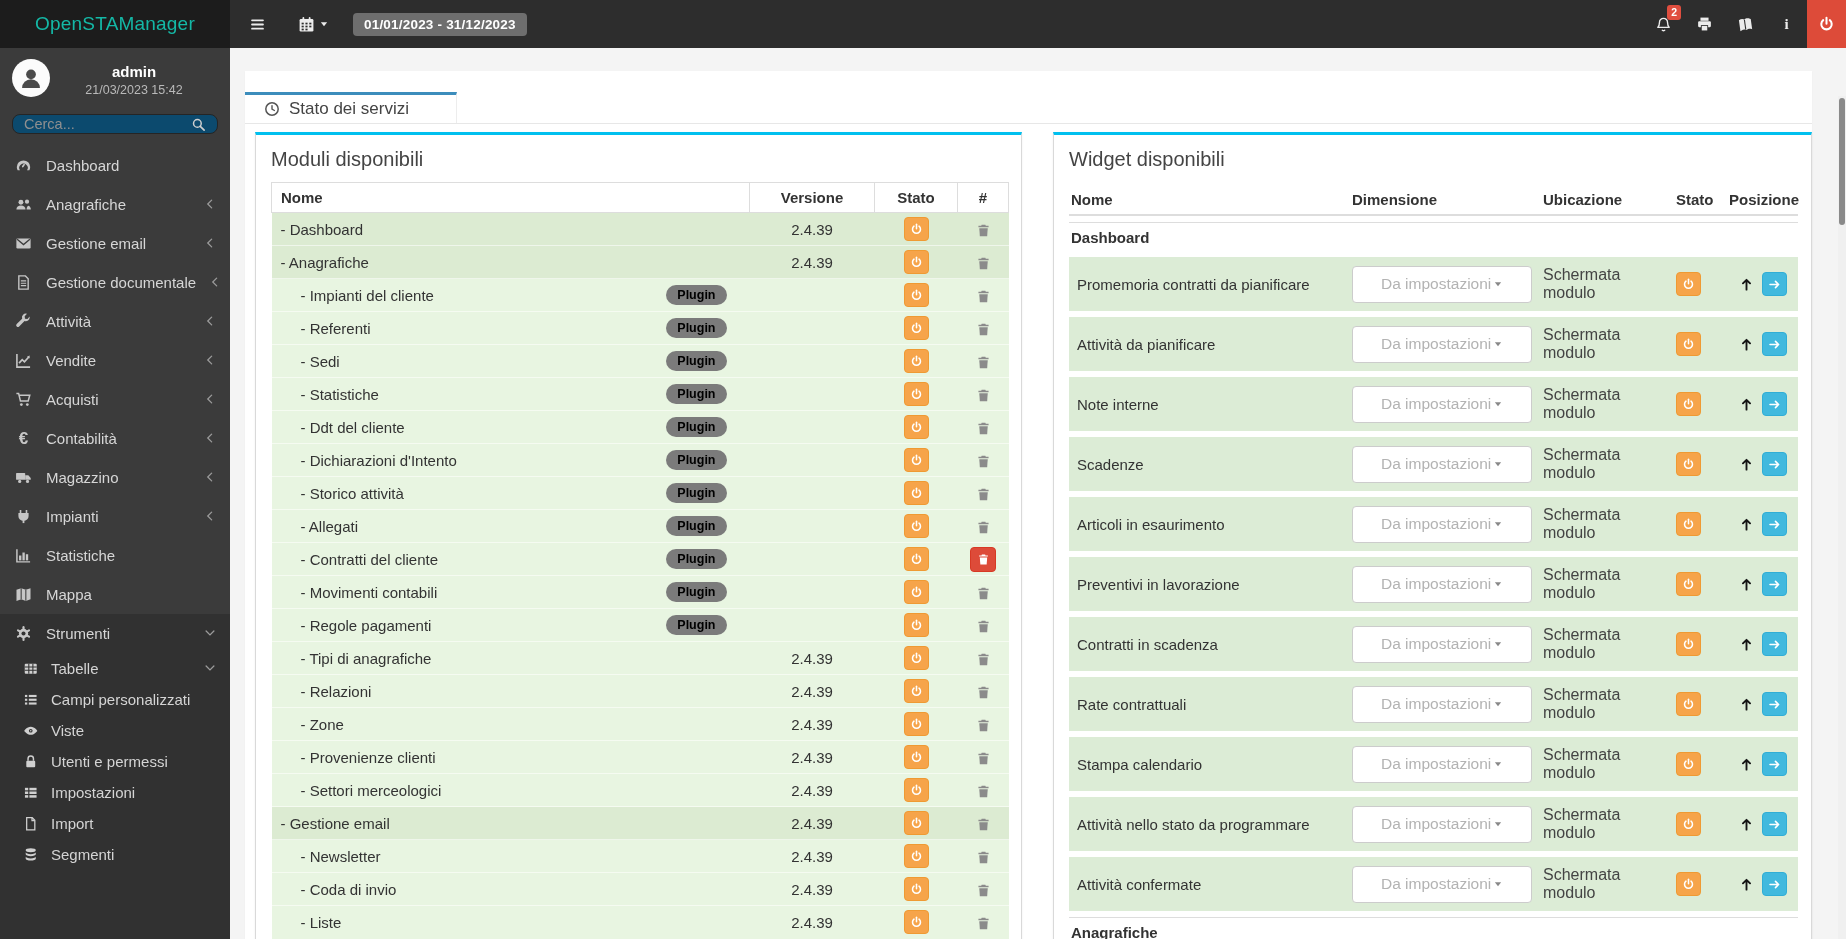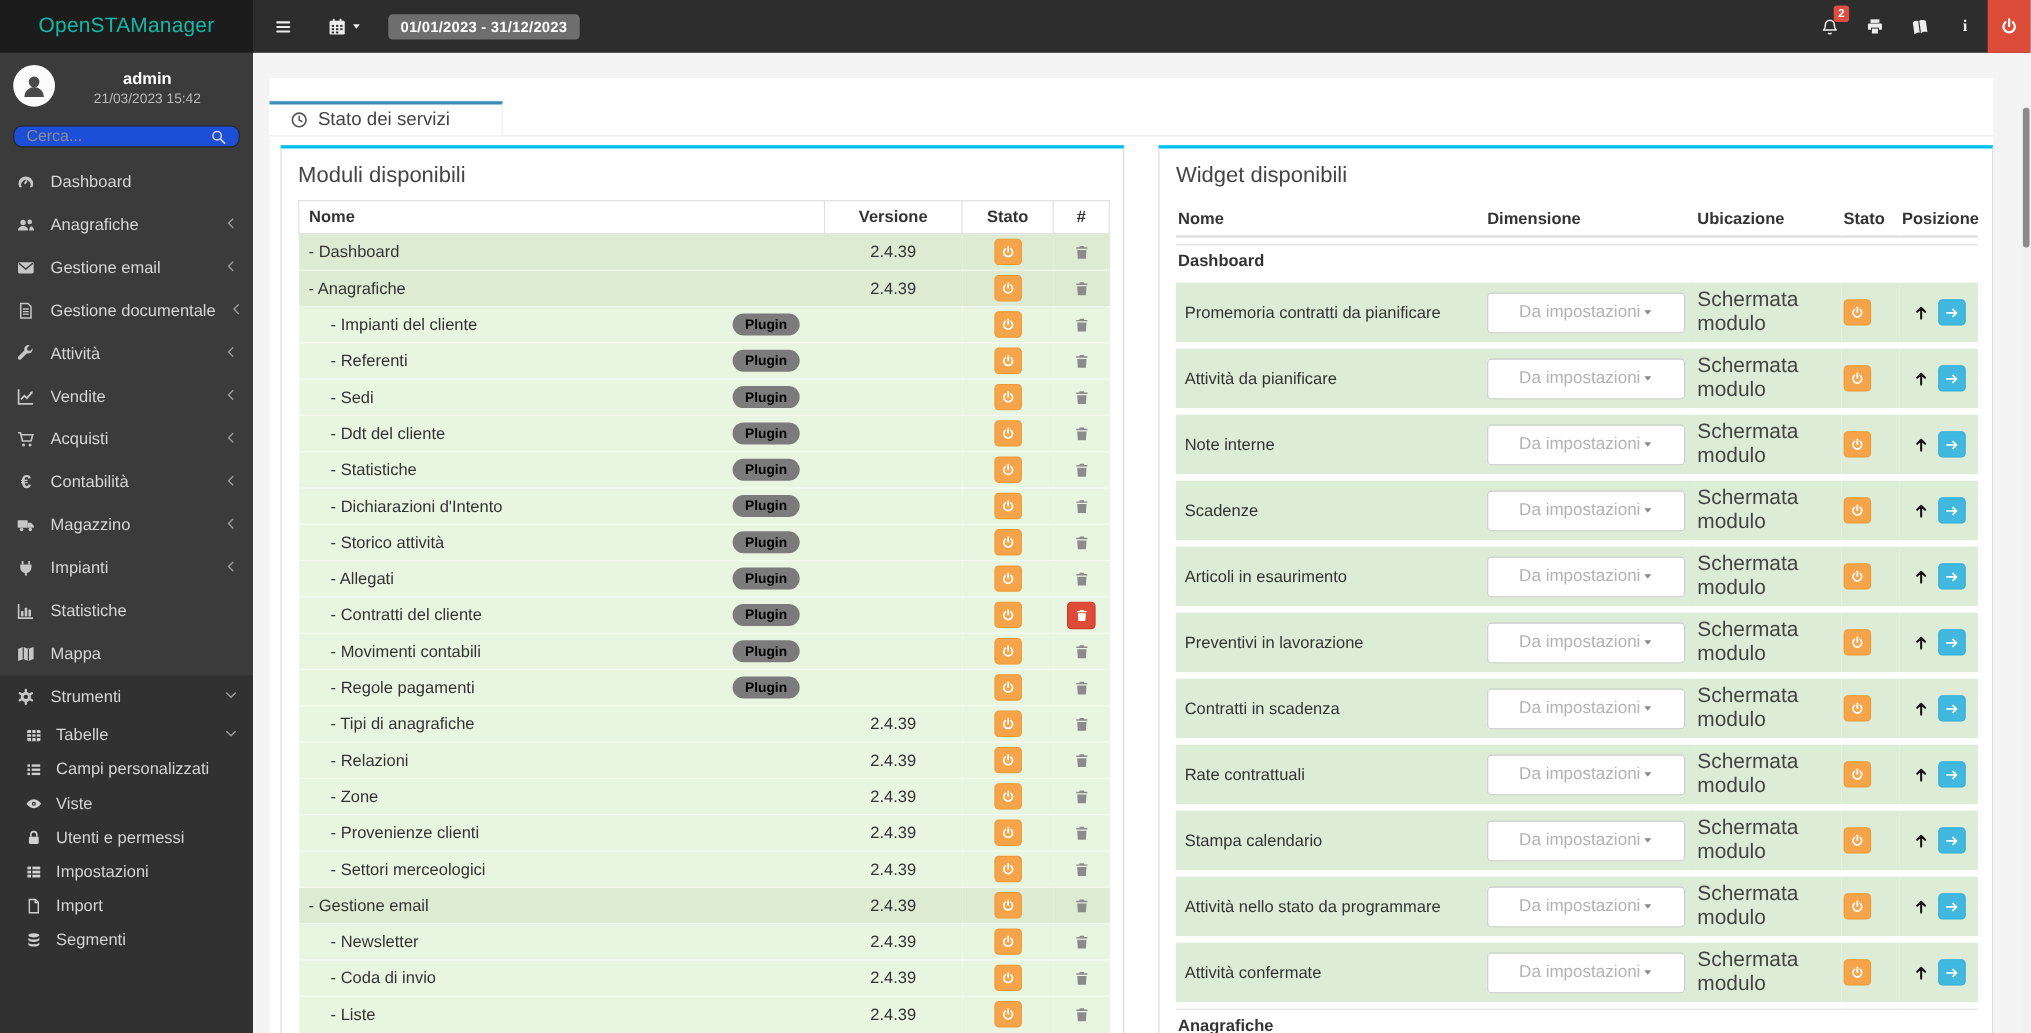--- a/index.html
+++ b/index.html
@@ -32,21 +32,21 @@
   .power-block{width:39px;background:var(--danger);color:#fff;display:flex;align-items:center;justify-content:center;cursor:pointer;}
 
   
   .sidebar{position:absolute;top:48px;left:0;width:230px;bottom:0;background:var(--sidebar);color:#d4d4d4;overflow:hidden;z-index:10;}
   .user-panel{display:flex;align-items:flex-end;padding:11px 12px 9px;}
   .avatar{width:38px;height:38px;border-radius:50%;background:#fbfbfb;color:#4a4a4a;display:flex;align-items:center;justify-content:center;flex:none;}
   .avatar svg{width:26px;height:26px;}
   .user-info{flex:1;text-align:center;}
   .user-name{color:#fff;font-weight:700;font-size:15px;}
   .user-date{color:#b9b9b9;font-size:12.5px;margin-top:3px;}
-  .search{margin:8px 12px 12px;background:#1d4ed8;border:1px solid #252525;border-radius:8px;height:20px;display:flex;align-items:center;padding:0 11px;}
+  .search{margin:8px 12px 12px;background:#0c4a6e;border:1px solid #252525;border-radius:8px;height:20px;display:flex;align-items:center;padding:0 11px;}
   .search input{flex:1;background:transparent;border:0;outline:none;color:#ccc;font-size:14.5px;font-family:"Liberation Sans",sans-serif;min-width:0;}
   .search input::placeholder{color:#8f8f8f;}
   .search .icon{color:#cfcfcf;}
   .search .icon svg{width:15px;height:15px;}
   .nav-item{display:flex;align-items:center;padding:11px 14px;gap:13px;font-size:15px;cursor:pointer;color:#d6d6d6;}
   .nav-item .nicon{width:19px;display:flex;justify-content:center;color:#c6c6c6;flex:none;}
   .nav-label{flex:1;white-space:nowrap;}
   .nav-chevron{color:#9c9c9c;}
   .nav-chevron svg{width:12px;height:12px;}
   .tools{background:#313131;padding-bottom:120px;}
@@ -89,21 +89,21 @@
   
   table.wid{width:729px;margin:0 15px;border-collapse:separate;border-spacing:0 6px;table-layout:fixed;}
   table.wid th{font-size:15px;color:#333;text-align:left;padding:3px 2px 6px;border-bottom:2px solid #ddd;}
   tr.wgroup td{font-weight:700;font-size:15px;color:#333;border-top:1px solid #ddd;padding:6px 2px 5px;background:#fff;}
   tr.wrow td{background:var(--row-widget);height:54px;padding:0 2px;}
   tr.wrow td.first{padding-left:8px;font-size:15px;color:#333;}
   .sel-box{width:180px;height:37px;background:#fff;border:1px solid #ccc;border-radius:4px;display:flex;align-items:center;justify-content:space-between;padding:0 28px;cursor:pointer;}
   .sel-box .sel-val{color:#b3b3b3;font-size:15.5px;white-space:nowrap;}
   .sel-box .icon{color:#888;}
   .sel-box .icon svg{width:10px;height:10px;}
-  .loc-txt{font-size:19px;color:#444;}
+  .loc-txt{font-size:16px;color:#444;}
   .pos-cell{display:flex;align-items:center;justify-content:center;gap:8px;}
   .up-arrow{color:#151515;display:inline-flex;cursor:pointer;}
   .up-arrow svg{width:15px;height:15px;}
   .go-btn{width:25px;height:24px;background:var(--info-btn);border:1px solid #30aed6;border-radius:4px;color:#fff;display:inline-flex;align-items:center;justify-content:center;cursor:pointer;}
   .go-btn svg{width:13px;height:13px;}
 
   
   .scrollbar{position:absolute;right:0;top:48px;bottom:0;width:8px;background:#f0f0f0;z-index:30;}
   .scroll-thumb{width:6px;margin:2px auto 0;height:127px;background:#8a8a8a;border-radius:3px;cursor:pointer;}
 </style>
@@ -629,42 +629,42 @@
                 <td class="c"><span class="trash-plain">
                     <svg viewBox="0 0 16 16" fill="currentColor">
                       <path d="M6 1.8h4l.4 1.2h3v1.4H2.6V3h3z"></path>
                       <path d="M3.5 5.6h9l-.6 8.6H4.1z"></path>
                     </svg>
                   </span></td>
               </tr>
               <tr class="mrow-child">
                 <td>
                   <div class="name-flex">
+                    <span class="nm">- Statistiche</span>
+                    <span class="plugin-badge">Plugin</span>
+                  </div>
+                </td>
+                <td class="c"></td>
+                <td class="c"><span class="pwr-btn">
+                    <svg viewBox="0 0 16 16" fill="currentColor">
+                      <path fill="none" stroke="currentColor" stroke-width="1.9" stroke-linecap="round" d="M8 1.6v5.6"></path>
+                      <path fill="none" stroke="currentColor" stroke-width="1.9" stroke-linecap="round" d="M4.9 3.9a4.9 4.9 0 1 0 6.2 0"></path>
+                    </svg>
+                  </span></td>
+                <td class="c"><span class="trash-plain">
+                    <svg viewBox="0 0 16 16" fill="currentColor">
+                      <path d="M6 1.8h4l.4 1.2h3v1.4H2.6V3h3z"></path>
+                      <path d="M3.5 5.6h9l-.6 8.6H4.1z"></path>
+                    </svg>
+                  </span></td>
+              </tr>
+              <tr class="mrow-child">
+                <td>
+                  <div class="name-flex">
                     <span class="nm">- Ddt del cliente</span>
-                    <span class="plugin-badge">Plugin</span>
-                  </div>
-                </td>
-                <td class="c"></td>
-                <td class="c"><span class="pwr-btn">
-                    <svg viewBox="0 0 16 16" fill="currentColor">
-                      <path fill="none" stroke="currentColor" stroke-width="1.9" stroke-linecap="round" d="M8 1.6v5.6"></path>
-                      <path fill="none" stroke="currentColor" stroke-width="1.9" stroke-linecap="round" d="M4.9 3.9a4.9 4.9 0 1 0 6.2 0"></path>
-                    </svg>
-                  </span></td>
-                <td class="c"><span class="trash-plain">
-                    <svg viewBox="0 0 16 16" fill="currentColor">
-                      <path d="M6 1.8h4l.4 1.2h3v1.4H2.6V3h3z"></path>
-                      <path d="M3.5 5.6h9l-.6 8.6H4.1z"></path>
-                    </svg>
-                  </span></td>
-              </tr>
-              <tr class="mrow-child">
-                <td>
-                  <div class="name-flex">
-                    <span class="nm">- Statistiche</span>
                     <span class="plugin-badge">Plugin</span>
                   </div>
                 </td>
                 <td class="c"></td>
                 <td class="c"><span class="pwr-btn">
                     <svg viewBox="0 0 16 16" fill="currentColor">
                       <path fill="none" stroke="currentColor" stroke-width="1.9" stroke-linecap="round" d="M8 1.6v5.6"></path>
                       <path fill="none" stroke="currentColor" stroke-width="1.9" stroke-linecap="round" d="M4.9 3.9a4.9 4.9 0 1 0 6.2 0"></path>
                     </svg>
                   </span></td>

